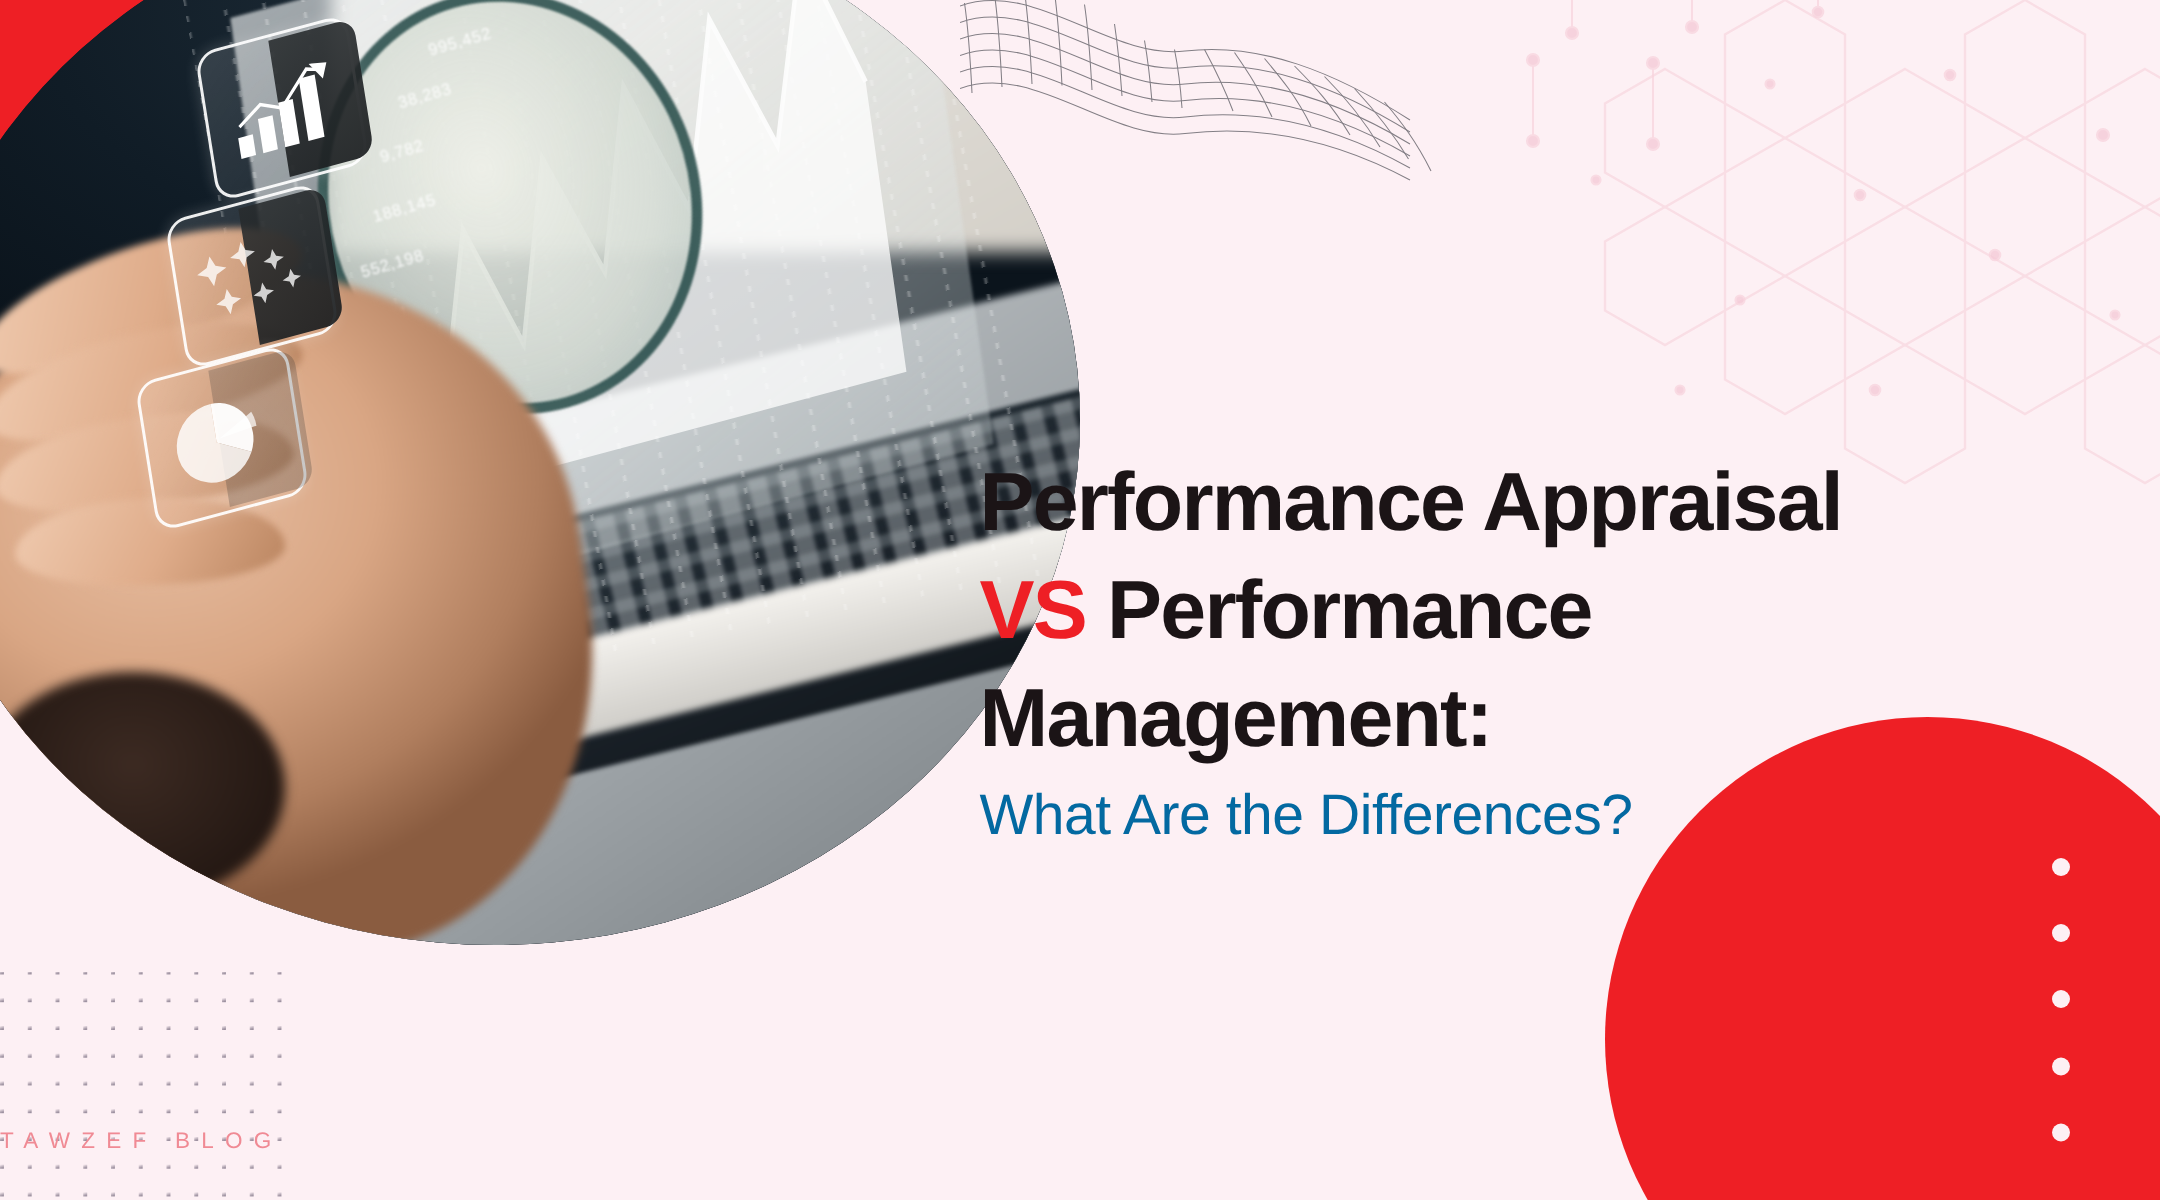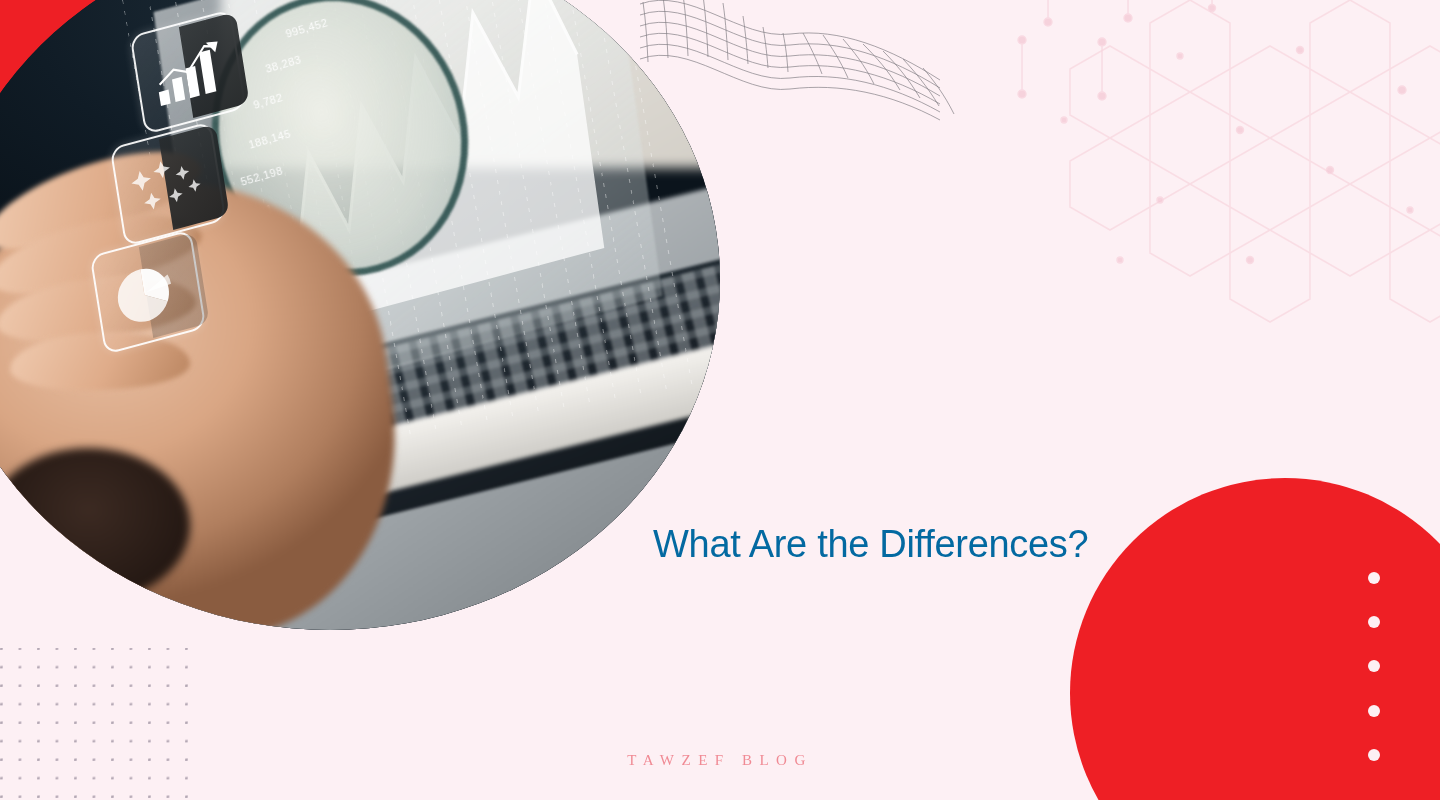--- a/index.html
+++ b/index.html
@@ -247,22 +247,21 @@
     letter-spacing: -.3px;
     color: #0369a1;
     white-space: nowrap;
   }
 
   
   #footer-text {
     position: absolute;
     left: 0; right: 0;
     top: 752px;
-    text-align: center;
-    font-family: Liberation Serif, serif;
+    font-family: Liberation Sans, sans-serif;
     font-size: 15px;
     font-weight: normal;
     letter-spacing: 7.5px;
     color: #f08a94;
   }
 </style>
 </head>
 <body>
 
 <div id="banner">
@@ -438,18 +437,23 @@
         <div class="holo-dark" style="opacity:.25"></div>
         <svg class="holo-icon" style="left:18px; top:22px; width:62px; height:56px;" viewBox="0 0 62 56">
           <path d="M28,28 L28,2 A26,26 0 0 1 50,40 Z" fill="#ffffff" opacity="0.96"></path>
           <path d="M28,28 L50,40 A26,26 0 1 1 28,2 Z" fill="#ffffff" opacity="0.82"></path>
           <path d="M30,26 L54,14 A26,26 0 0 1 56,24 Z" fill="#ffffff" opacity="0.7"></path>
         </svg>
       </div>
     </div>
   </div>
 
+  <div id="title-block">
+    <div class="title-line">Performance Appraisal</div>
+    <div class="title-line"><span class="vs-word">VS</span><span> Performance</span></div>
+    <div class="title-line">Management:</div>
+  </div>
 
   <div id="subtitle">What Are the Differences?</div>
 
   <div id="footer-text">TAWZEF BLOG</div>
 
 </div>
 
 </body></html>

